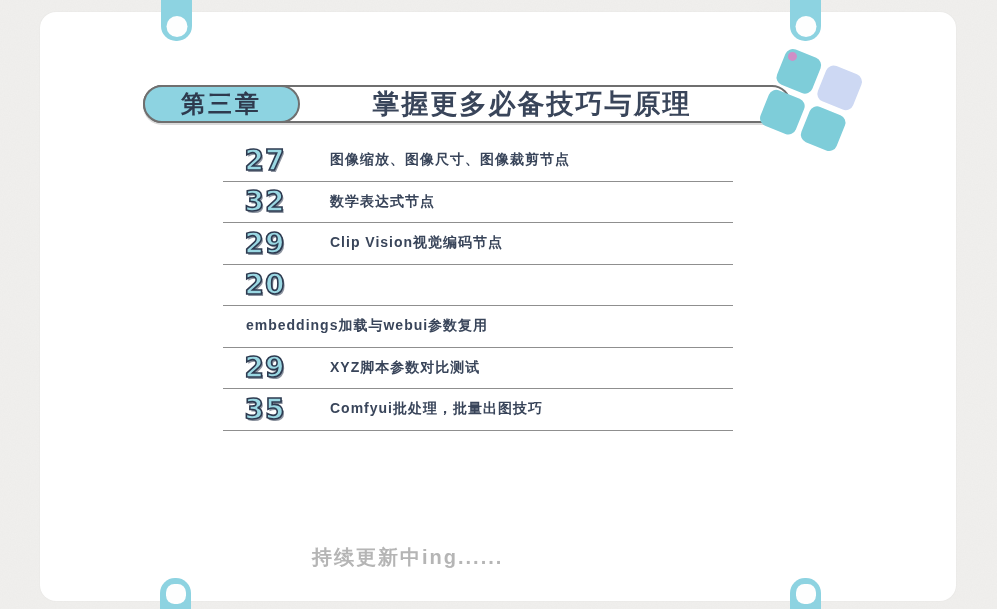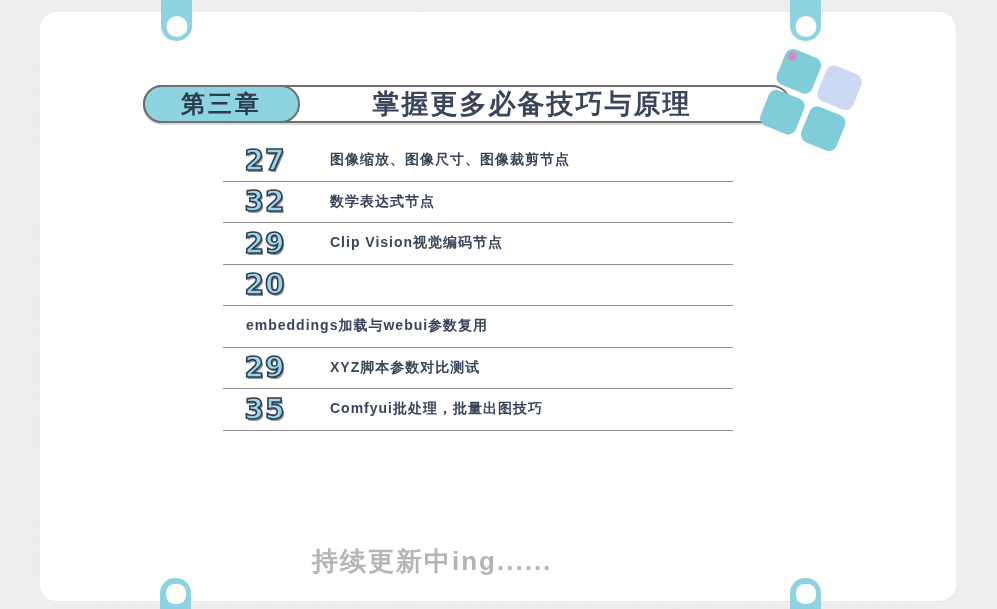--- a/index.html
+++ b/index.html
@@ -78,21 +78,21 @@
     -webkit-text-stroke:1.6px var(--c-number_stroke);
     text-shadow:1.5px 1.5px 0 rgba(45,58,80,0.55);
   }
   .label{
     margin-left:23px;white-space:nowrap;
     font-size:14px;font-weight:700;color:var(--c-text_dark);letter-spacing:1px;
   }
 
   .footer-note{
     position:absolute;left:272px;top:532px;
-    font-size:26px;font-weight:700;color:var(--c-footer_gray);letter-spacing:2px;
+    font-size:20px;font-weight:700;color:var(--c-footer_gray);letter-spacing:2px;
     white-space:nowrap;
   }
 
   
   .clip{
     position:absolute;width:31px;background:var(--c-accent_teal);z-index:4;
   }
   .clip.top{top:-10px;height:51px;border-radius:10px 10px 15px 15px;}
   .clip.bottom{top:578px;height:45px;border-radius:15px 15px 10px 10px;}
   .clip .hole{

